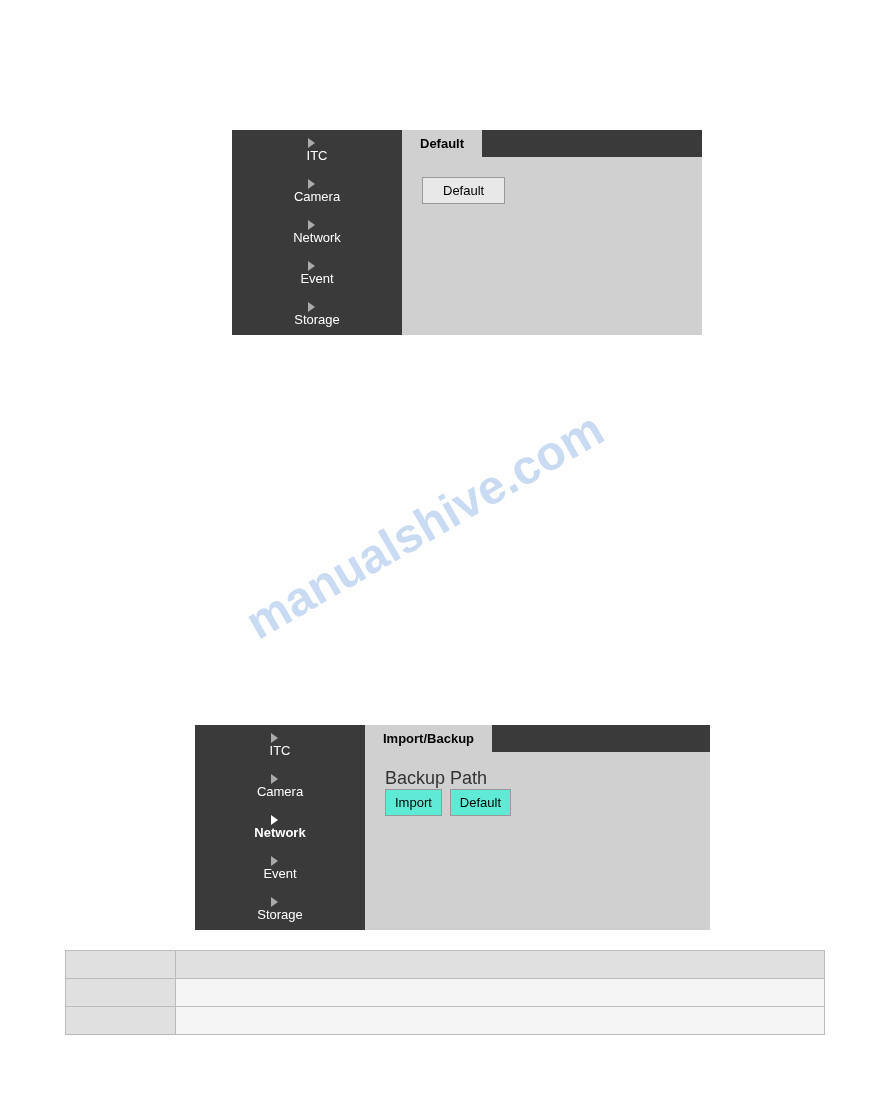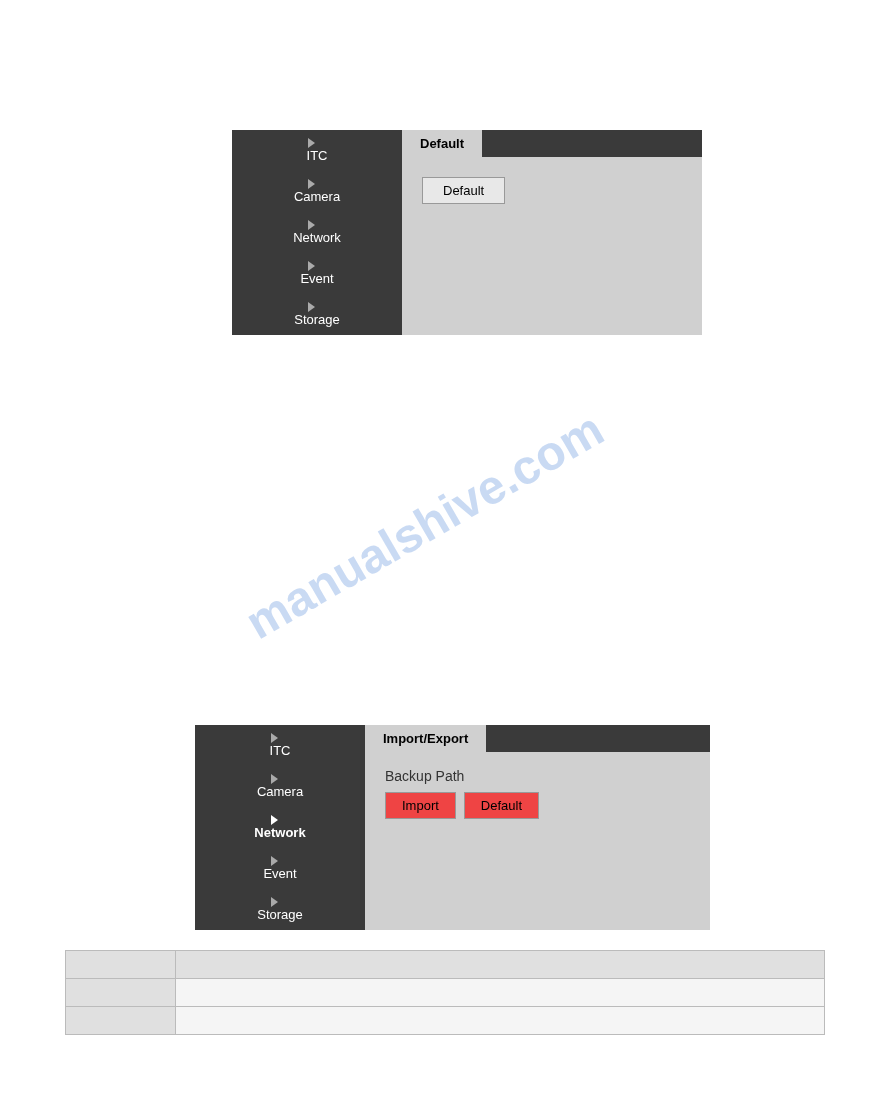--- a/index.html
+++ b/index.html
@@ -130,34 +130,34 @@
       background: #e8e8e8;
       border: 1px solid #999999;
       padding: 5px 20px;
       font-size: 13px;
       cursor: pointer;
       display: block;
       margin: 4px 0;
     }
 
     .backup-path-label {
-      font-size: 14px;
+      font-size: 18px;
       color: #333;
-      margin-bottom: 8px;
+      margin-bottom: 0;
     }
 
     .import-export-buttons {
       display: flex;
       gap: 8px;
     }
 
     .ie-btn {
-      background: #ef4444;
+      background: #5eead4;
       border: 1px solid #999999;
-      padding: 5px 16px;
+      padding: 5px 9px;
       font-size: 13px;
       cursor: pointer;
     }
 
     
     .info-table {
       margin-top: 20px;
       margin-left: 65px;
       width: 760px;
       border-collapse: collapse;
@@ -245,21 +245,21 @@
       <span>Event</span>
     </div>
     <div class="sidebar-item">
       <span class="arrow arrow-right"></span>
       <span>Storage</span>
     </div>
   </div>
 
   <div class="tab-panel">
     <div class="tab-header">
-      <div class="tab active">Import/Export</div>
+      <div class="tab active">Import/Backup</div>
       <div style="background:#3a3a3a; flex:1;"></div>
     </div>
     <div class="tab-body">
       <div class="backup-path-label">Backup Path</div>
       <div class="import-export-buttons">
         <button class="ie-btn">Import</button>
         <button class="ie-btn">Default</button>
       </div>
     </div>
   </div>

